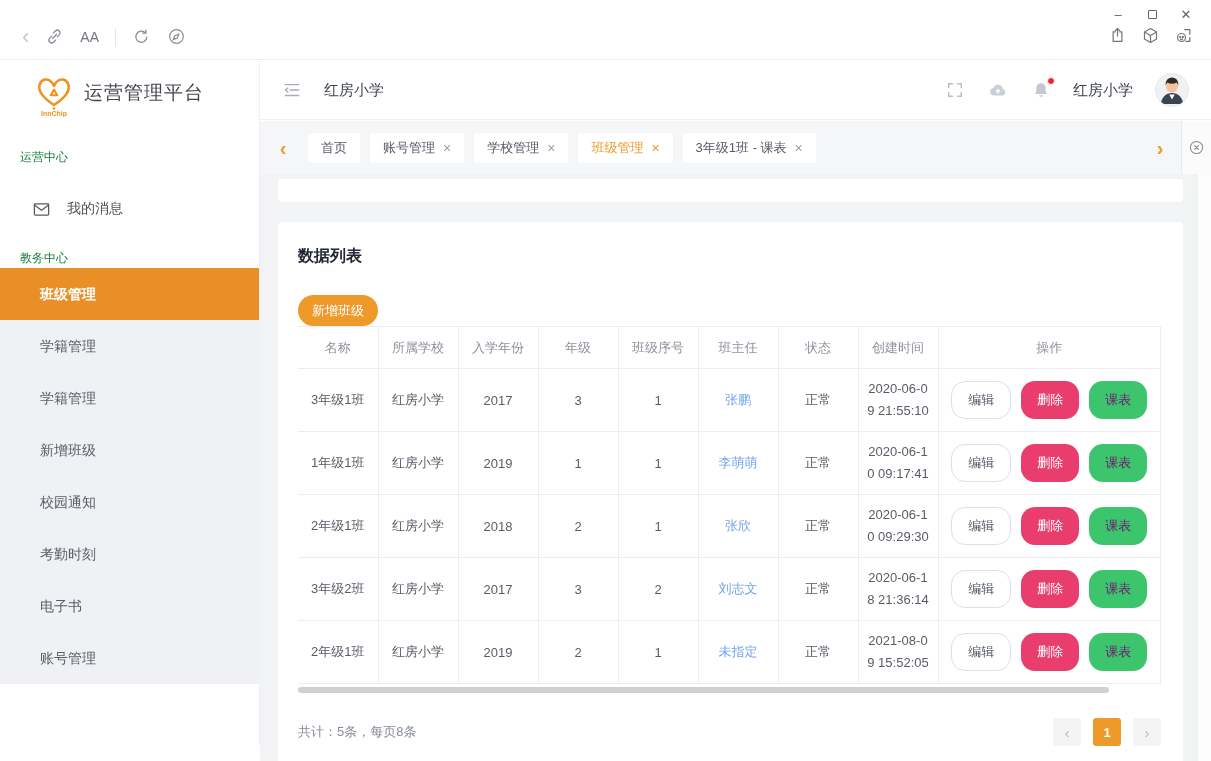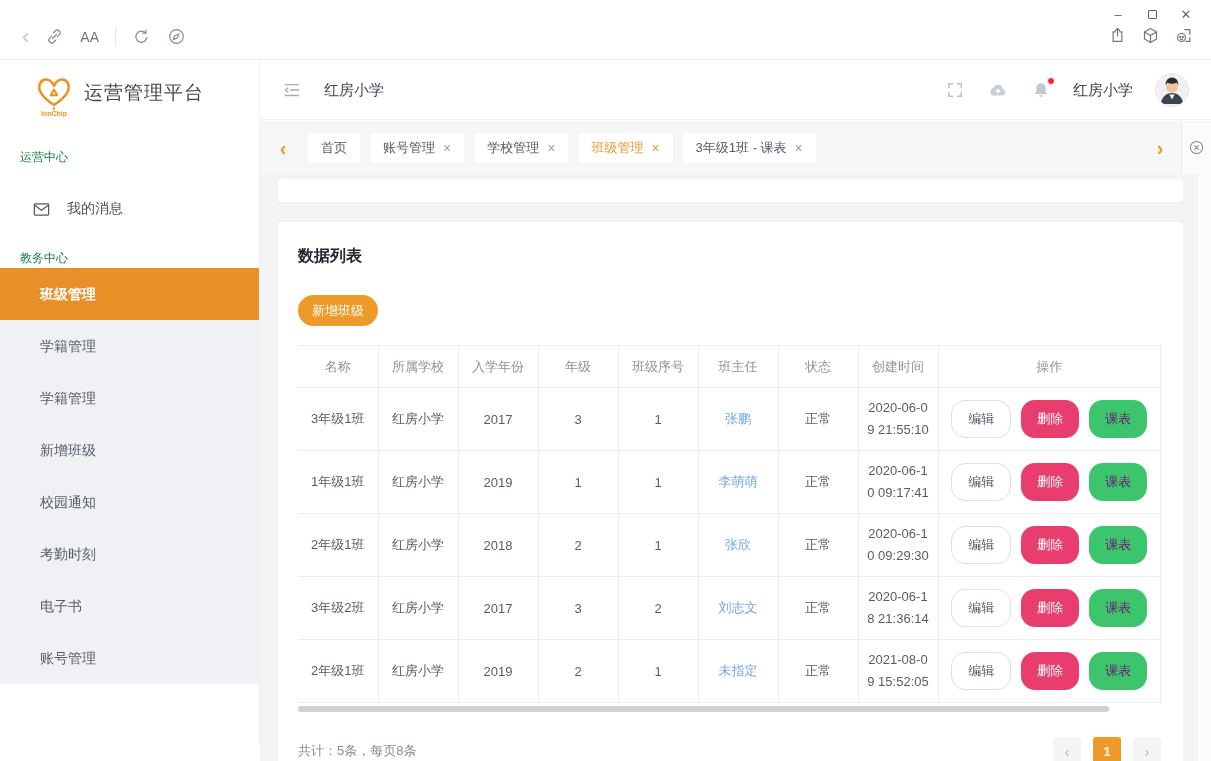--- a/index.html
+++ b/index.html
@@ -68,21 +68,21 @@
   .v-strip{ position:absolute; right:0; top:174px; width:14px; bottom:0; background:#fcfcfd;
     border-left:1px solid #f1f1f2; }
   .thin-panel{ margin:5px 14px 0 18px; height:23px; background:#fff; border-radius:4px; }
   .main-panel{ margin:20px 14px 0 18px; background:#fff; border-radius:4px 4px 0 0;
     padding:24px 22px 16px 20px; height:calc(100% - 48px); }
   .panel-title{ font-size:16px; font-weight:bold; color:#222733; }
   .btn-add{ margin-top:28px; height:31px; padding:0 14px; border:none; border-radius:16px;
     background:var(--primary); color:#fff; font-size:13px; cursor:pointer; display:block;
     font-family:inherit; }
 
-  table{ margin-top:19px; width:100%; border-collapse:collapse; table-layout:fixed;
+  table{ width:100%; border-collapse:collapse; table-layout:fixed;
     border-top:1px solid #ecedf0; border-right:1px solid #ecedf0; }
   th{ height:42px; font-size:13px; color:#8d929b; font-weight:normal; }
   td{ height:63px; font-size:13px; color:#575d66; padding:0 4px; }
   th,td{ border-bottom:1px solid #ecedf0; text-align:center; }
   th+th, td+td{ border-left:1px solid #ecedf0; }
   .link{ color:var(--link); cursor:pointer; }
   .dateline{ line-height:22px; }
   .actions{ display:flex; justify-content:center; gap:10px; align-items:center; }
   .pill{ height:38px; border-radius:14px; font-size:13px; padding:0 16px; border:none;
     cursor:pointer; font-family:inherit; }

